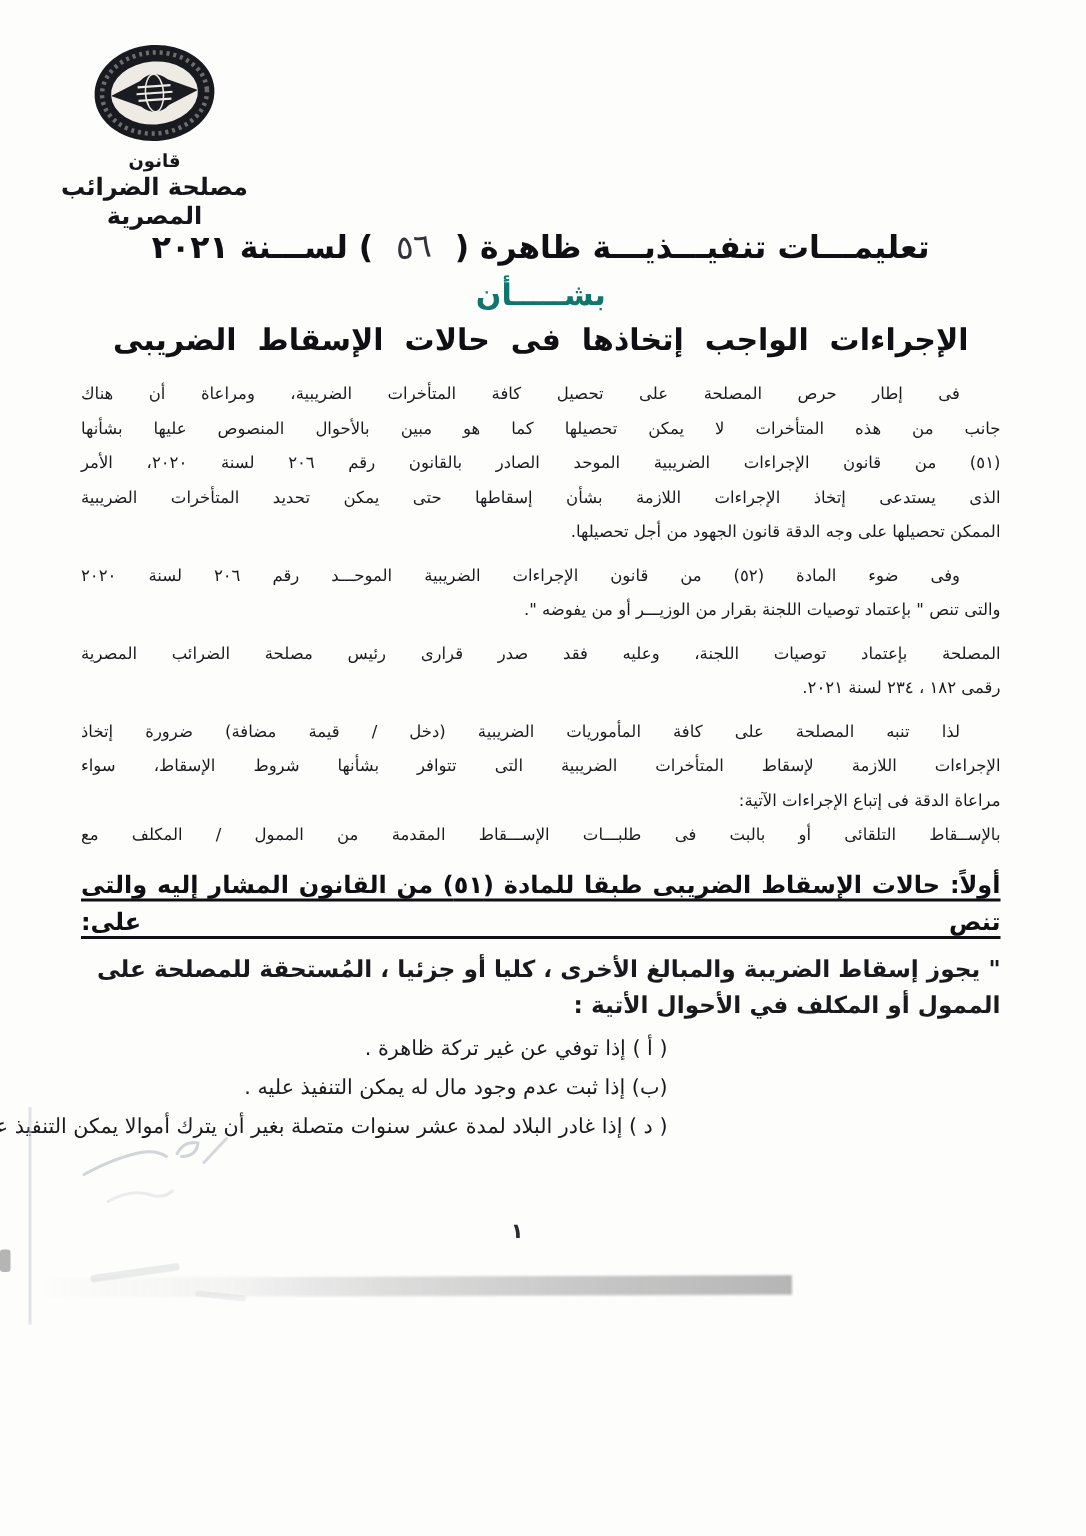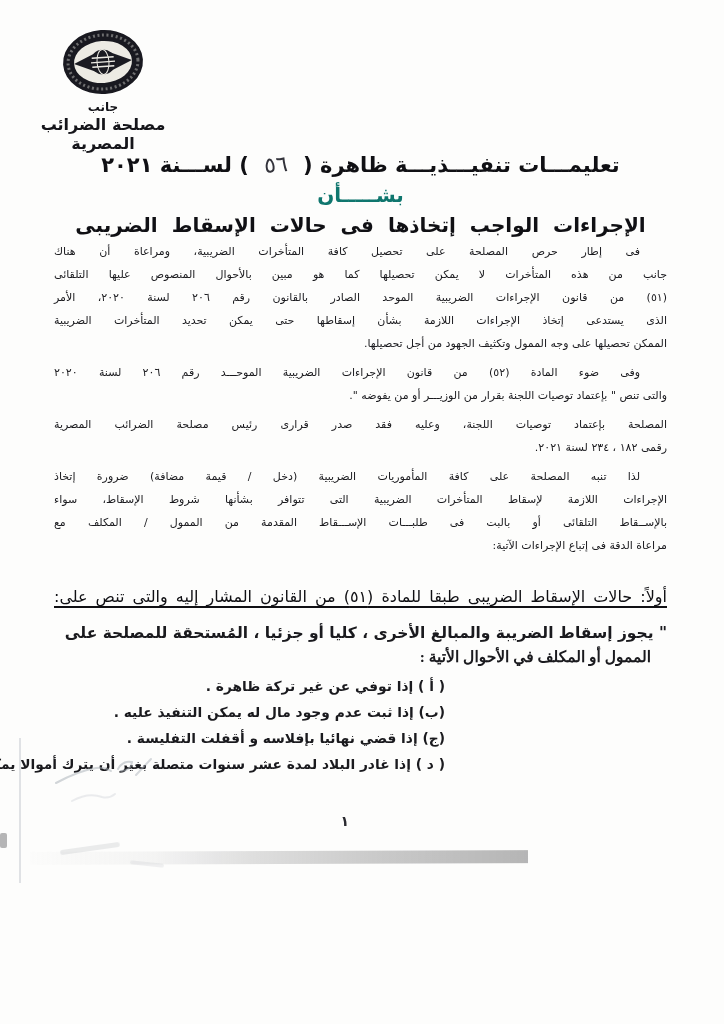--- a/index.html
+++ b/index.html
@@ -24,46 +24,46 @@
   
   .content{position:absolute;top:150px;right:57px;width:613px;}
   .title1{font-size:21px;font-weight:bold;text-align:center;line-height:30px;color:#101014;}
   .hand-number{
     display:inline-block;font-weight:400;font-size:22px;
     letter-spacing:3px;color:#33333b;transform:rotate(-5deg);
     padding:0 8px;
   }
   .title2{font-size:20px;font-weight:bold;text-align:center;line-height:30px;color:#0f766e;}
   .title3{font-size:20px;font-weight:bold;text-align:center;line-height:30px;
-    word-spacing:7px;color:#101014;}
+    word-spacing:7px;color:#101014;margin-bottom:10px;}
   .para{margin-bottom:6px;}
   .pline{
     font-size:11px;font-weight:normal;line-height:23px;
     text-align:justify;text-align-last:justify;
     white-space:nowrap; 
   }
   .pline.first{text-indent:27px;}
   .pline.last{text-align-last:right;}
   .section-heading{
-    margin-top:22px;
-    font-size:16px;font-weight:normal;line-height:35px;
+    margin-top:9px;
+    font-size:16px;font-weight:bold;line-height:25px;
     text-align:justify;text-align-last:justify;
     text-decoration:underline;text-underline-offset:4px;text-decoration-thickness:1.6px;
     color:#101014;
   }
   .quote{margin-top:7px;}
   .qline{font-size:15.5px;font-weight:bold;line-height:24px;text-align:right;white-space:nowrap;}
   .qline.q2{padding-left:0;margin-left:0;margin-right:0;text-align:right;padding-right:0;}
   .quote .q2{margin-right:0;text-align:right;direction:rtl;padding-right:0;}
   .quote .q2{margin-right:0;}
-  .quote .q2{margin-right:16px;font-family:Liberation Serif, serif;}
+  .quote .q2{margin-right:0;}
   .q2{margin-right:198px;}
   .items{margin-top:4px;}
   .item{
-    font-size:13.8px;font-weight:bold;line-height:26px;
+    font-size:13.8px;font-weight:normal;line-height:26px;
     text-align:right;white-space:nowrap;
     margin-right:222px;
   }
   
   .page-number{
     position:absolute;top:813px;right:375px;
     font-size:14px;font-weight:bold;color:#2a2a30;
   }
   .annotation{position:absolute;top:745px;left:42px;opacity:.75;}
   .smudge{
@@ -103,67 +103,66 @@
     <svg class="seal-svg" width="84" height="68" viewBox="0 0 84 68">
       <ellipse cx="42" cy="34" rx="40" ry="32" fill="#191920"></ellipse>
       <ellipse cx="42" cy="34" rx="35" ry="27" fill="none" stroke="#d8d6d0" stroke-width="3" stroke-dasharray="2 2.6" opacity="0.45"></ellipse>
       <ellipse cx="42" cy="34" rx="29" ry="21" fill="#edebe4"></ellipse>
       <path d="M13,34 L35,24.5 L35,43.5 Z" fill="#1b1b22"></path>
       <path d="M71,34 L49,24.5 L49,43.5 Z" fill="#1b1b22"></path>
       <circle cx="42" cy="34" r="12.5" fill="#1b1b22"></circle>
       <path d="M31,29.5 h22 M30,34 h24 M31,38.5 h22" stroke="#edebe4" stroke-width="1.4" fill="none"></path>
       <ellipse cx="42" cy="34" rx="6" ry="12.5" fill="none" stroke="#edebe4" stroke-width="1"></ellipse>
     </svg>
-    <div class="seal-cap1">جانب</div>
+    <div class="seal-cap1">قانون</div>
     <div class="seal-cap2">مصلحة الضرائب المصرية</div>
   </div>
 
   <div class="content">
 
     <div class="title1">
       <span>تعليمـــات تنفيـــذيـــة ظاهرة ( </span><span class="hand-number">٥٦</span><span> ) لســـنة ٢٠٢١</span>
     </div>
     <div class="title2">بشـــــأن</div>
     <div class="title3">الإجراءات الواجب إتخاذها فى حالات الإسقاط الضريبى</div>
 
     <div id="paragraphs">
         <div class="para">
           <div class="pline first">فى إطار حرص المصلحة على تحصيل كافة المتأخرات الضريبية، ومراعاة أن هناك</div>
-          <div class="pline">جانب من هذه المتأخرات لا يمكن تحصيلها كما هو مبين بالأحوال المنصوص عليها التلقائى</div>
+          <div class="pline">جانب من هذه المتأخرات لا يمكن تحصيلها كما هو مبين بالأحوال المنصوص عليها بشأنها</div>
           <div class="pline">(٥١) من قانون الإجراءات الضريبية الموحد الصادر بالقانون رقم ٢٠٦ لسنة ٢٠٢٠، الأمر</div>
           <div class="pline">الذى يستدعى إتخاذ الإجراءات اللازمة بشأن إسقاطها حتى يمكن تحديد المتأخرات الضريبية</div>
-          <div class="pline last">الممكن تحصيلها على وجه الممول وتكثيف الجهود من أجل تحصيلها.</div>
+          <div class="pline last">الممكن تحصيلها على وجه الدقة قانون الجهود من أجل تحصيلها.</div>
         </div>
         <div class="para">
           <div class="pline first">وفى ضوء المادة (٥٢) من قانون الإجراءات الضريبية الموحـــد رقم ٢٠٦ لسنة ٢٠٢٠</div>
           <div class="pline last">والتى تنص " بإعتماد توصيات اللجنة بقرار من الوزيـــر أو من يفوضه ".</div>
         </div>
         <div class="para">
           <div class="pline">المصلحة بإعتماد توصيات اللجنة، وعليه فقد صدر قرارى رئيس مصلحة الضرائب المصرية</div>
           <div class="pline last">رقمى ١٨٢ ، ٢٣٤ لسنة ٢٠٢١.</div>
         </div>
         <div class="para">
           <div class="pline first">لذا تنبه المصلحة على كافة المأموريات الضريبية (دخل / قيمة مضافة) ضرورة إتخاذ</div>
           <div class="pline">الإجراءات اللازمة لإسقاط المتأخرات الضريبية التى تتوافر بشأنها شروط الإسقاط، سواء</div>
+          <div class="pline last">مراعاة الدقة فى إتباع الإجراءات الآتية:</div>
           <div class="pline">بالإســقاط التلقائى أو بالبت فى طلبـــات الإســـقاط المقدمة من الممول / المكلف مع</div>
-          <div class="pline last">مراعاة الدقة فى إتباع الإجراءات الآتية:</div>
         </div>
       </div>
 
     <div class="section-heading">أولاً: حالات الإسقاط الضريبى طبقا للمادة (٥١) من القانون المشار إليه والتى تنص على:</div>
 
     <div class="quote">
       <div class="qline q1">" يجوز إسقاط الضريبة والمبالغ الأخرى ، كليا أو جزئيا ، المُستحقة للمصلحة على</div>
       <div class="qline q2">الممول أو المكلف في الأحوال الأتية :</div>
     </div>
 
     <div id="items" class="items">
         <div class="item">( أ ) إذا توفي عن غير تركة ظاهرة .</div>
         <div class="item">(ب) إذا ثبت عدم وجود مال له يمكن التنفيذ عليه .</div>
-        <div class="item">(ج) إذا قضي نهائيا بإفلاسه و أقفلت التفليسة .</div>
         <div class="item">( د ) إذا غادر البلاد لمدة عشر سنوات متصلة بغير أن يترك أموالا يمكن التنفيذ عليها.</div>
       </div>
   </div>
 
   <div class="page-number">١</div>
 
   <svg class="annotation" width="132" height="66" viewBox="0 0 132 66">
     <path d="M14,38 q22,-12 40,-15 q9,-1 15,3" fill="none" stroke="#aab0b8" stroke-width="2" opacity="0.7" stroke-linecap="round"></path>
     <path d="M76,24 q5,-9 14,-7 q-1,9 -11,9" fill="none" stroke="#aab0b8" stroke-width="2" opacity="0.7" stroke-linecap="round"></path>
     <path d="M94,30 l15,-16" fill="none" stroke="#aab0b8" stroke-width="2" opacity="0.65" stroke-linecap="round"></path>

